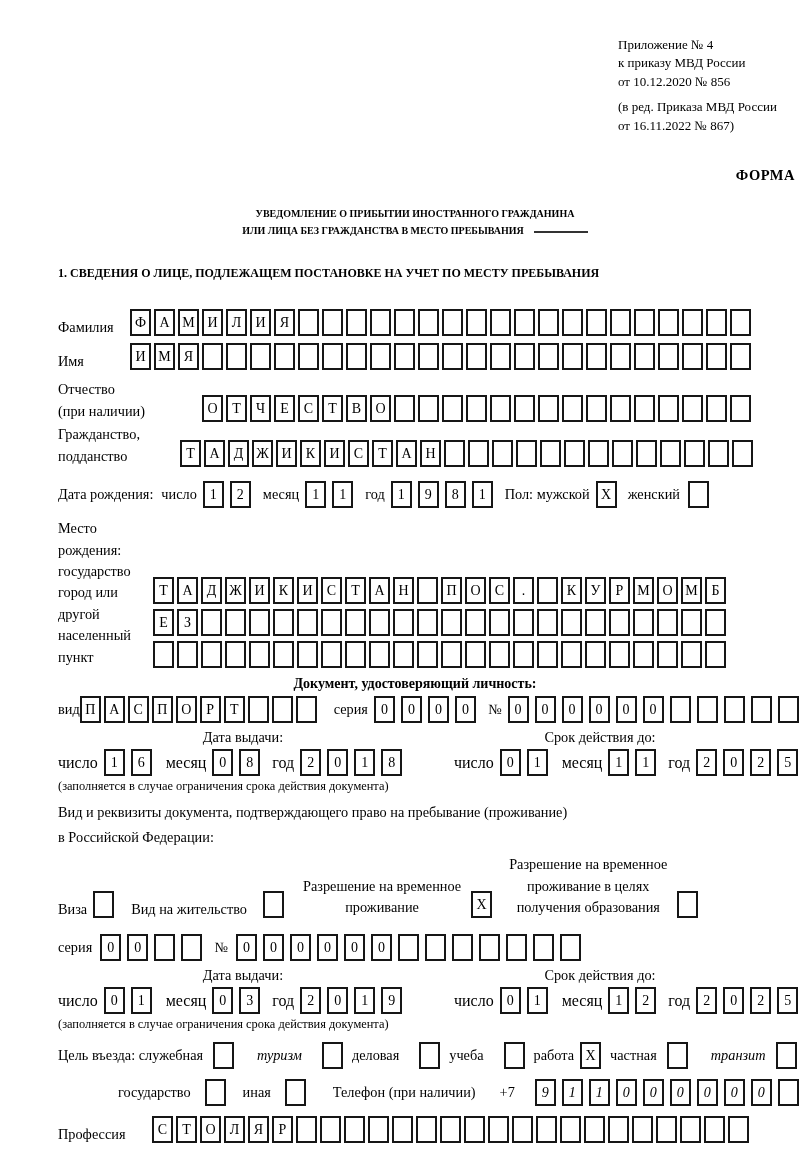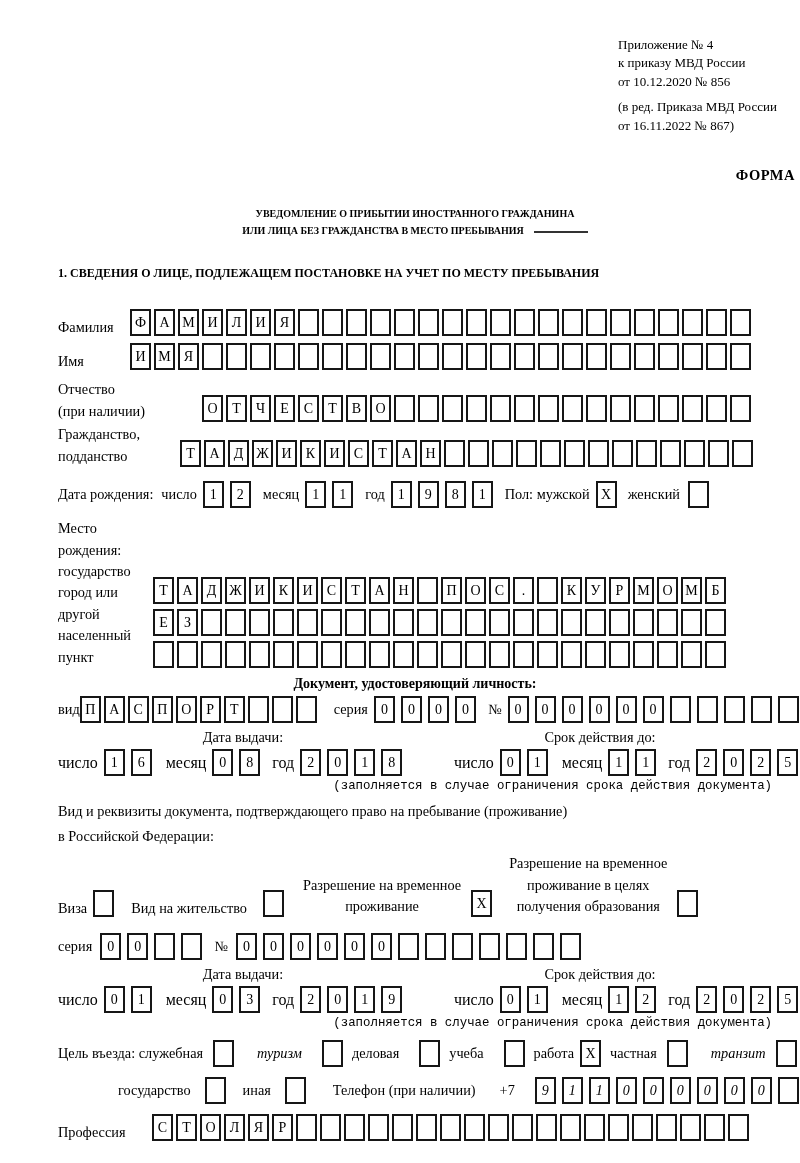--- a/index.html
+++ b/index.html
@@ -35,21 +35,21 @@
   .mr6 { margin-right:6px; } .mr8 { margin-right:8px; }
 
   .dochdr { margin-top:8px; text-align:center; font-weight:bold; font-size:14px; }
 
   .datehdrs { display:flex; font-size:14.3px; margin-top:6px; }
   .dc1 { width:370px; text-align:center; flex:none; }
   .dc2 { flex:1; text-align:center; }
   .datevals { display:flex; margin-top:3px; }
   .dv1 { width:370px; flex:none; display:flex; align-items:center; }
   .dv2 { flex:1; display:flex; align-items:center; justify-content:flex-start; padding-left:26px; }
-  .finenote { margin-top:3px; text-align:right; font-size:12.4px;font-family:Liberation Mono, monospace; }
+  .finenote { margin-top:3px; font-size:12.4px; }
 
   .permitrow { margin-top:8px; }
   .ctr { text-align:center; line-height:1.5; }
 
   .mt28 { margin-top:28px; } .mt7 { margin-top:7px; } .mt9 { margin-top:9px; }
   .mt2 { margin-top:2px; } .mt14 { margin-top:14px; } .mt10 { margin-top:10px; } .mt4 { margin-top:4px; } .mt8 { margin-top:8px; } .mt16 { margin-top:16px; }
   .lh15 { line-height:1.5; }
 </style>
 </head>
 <body>

